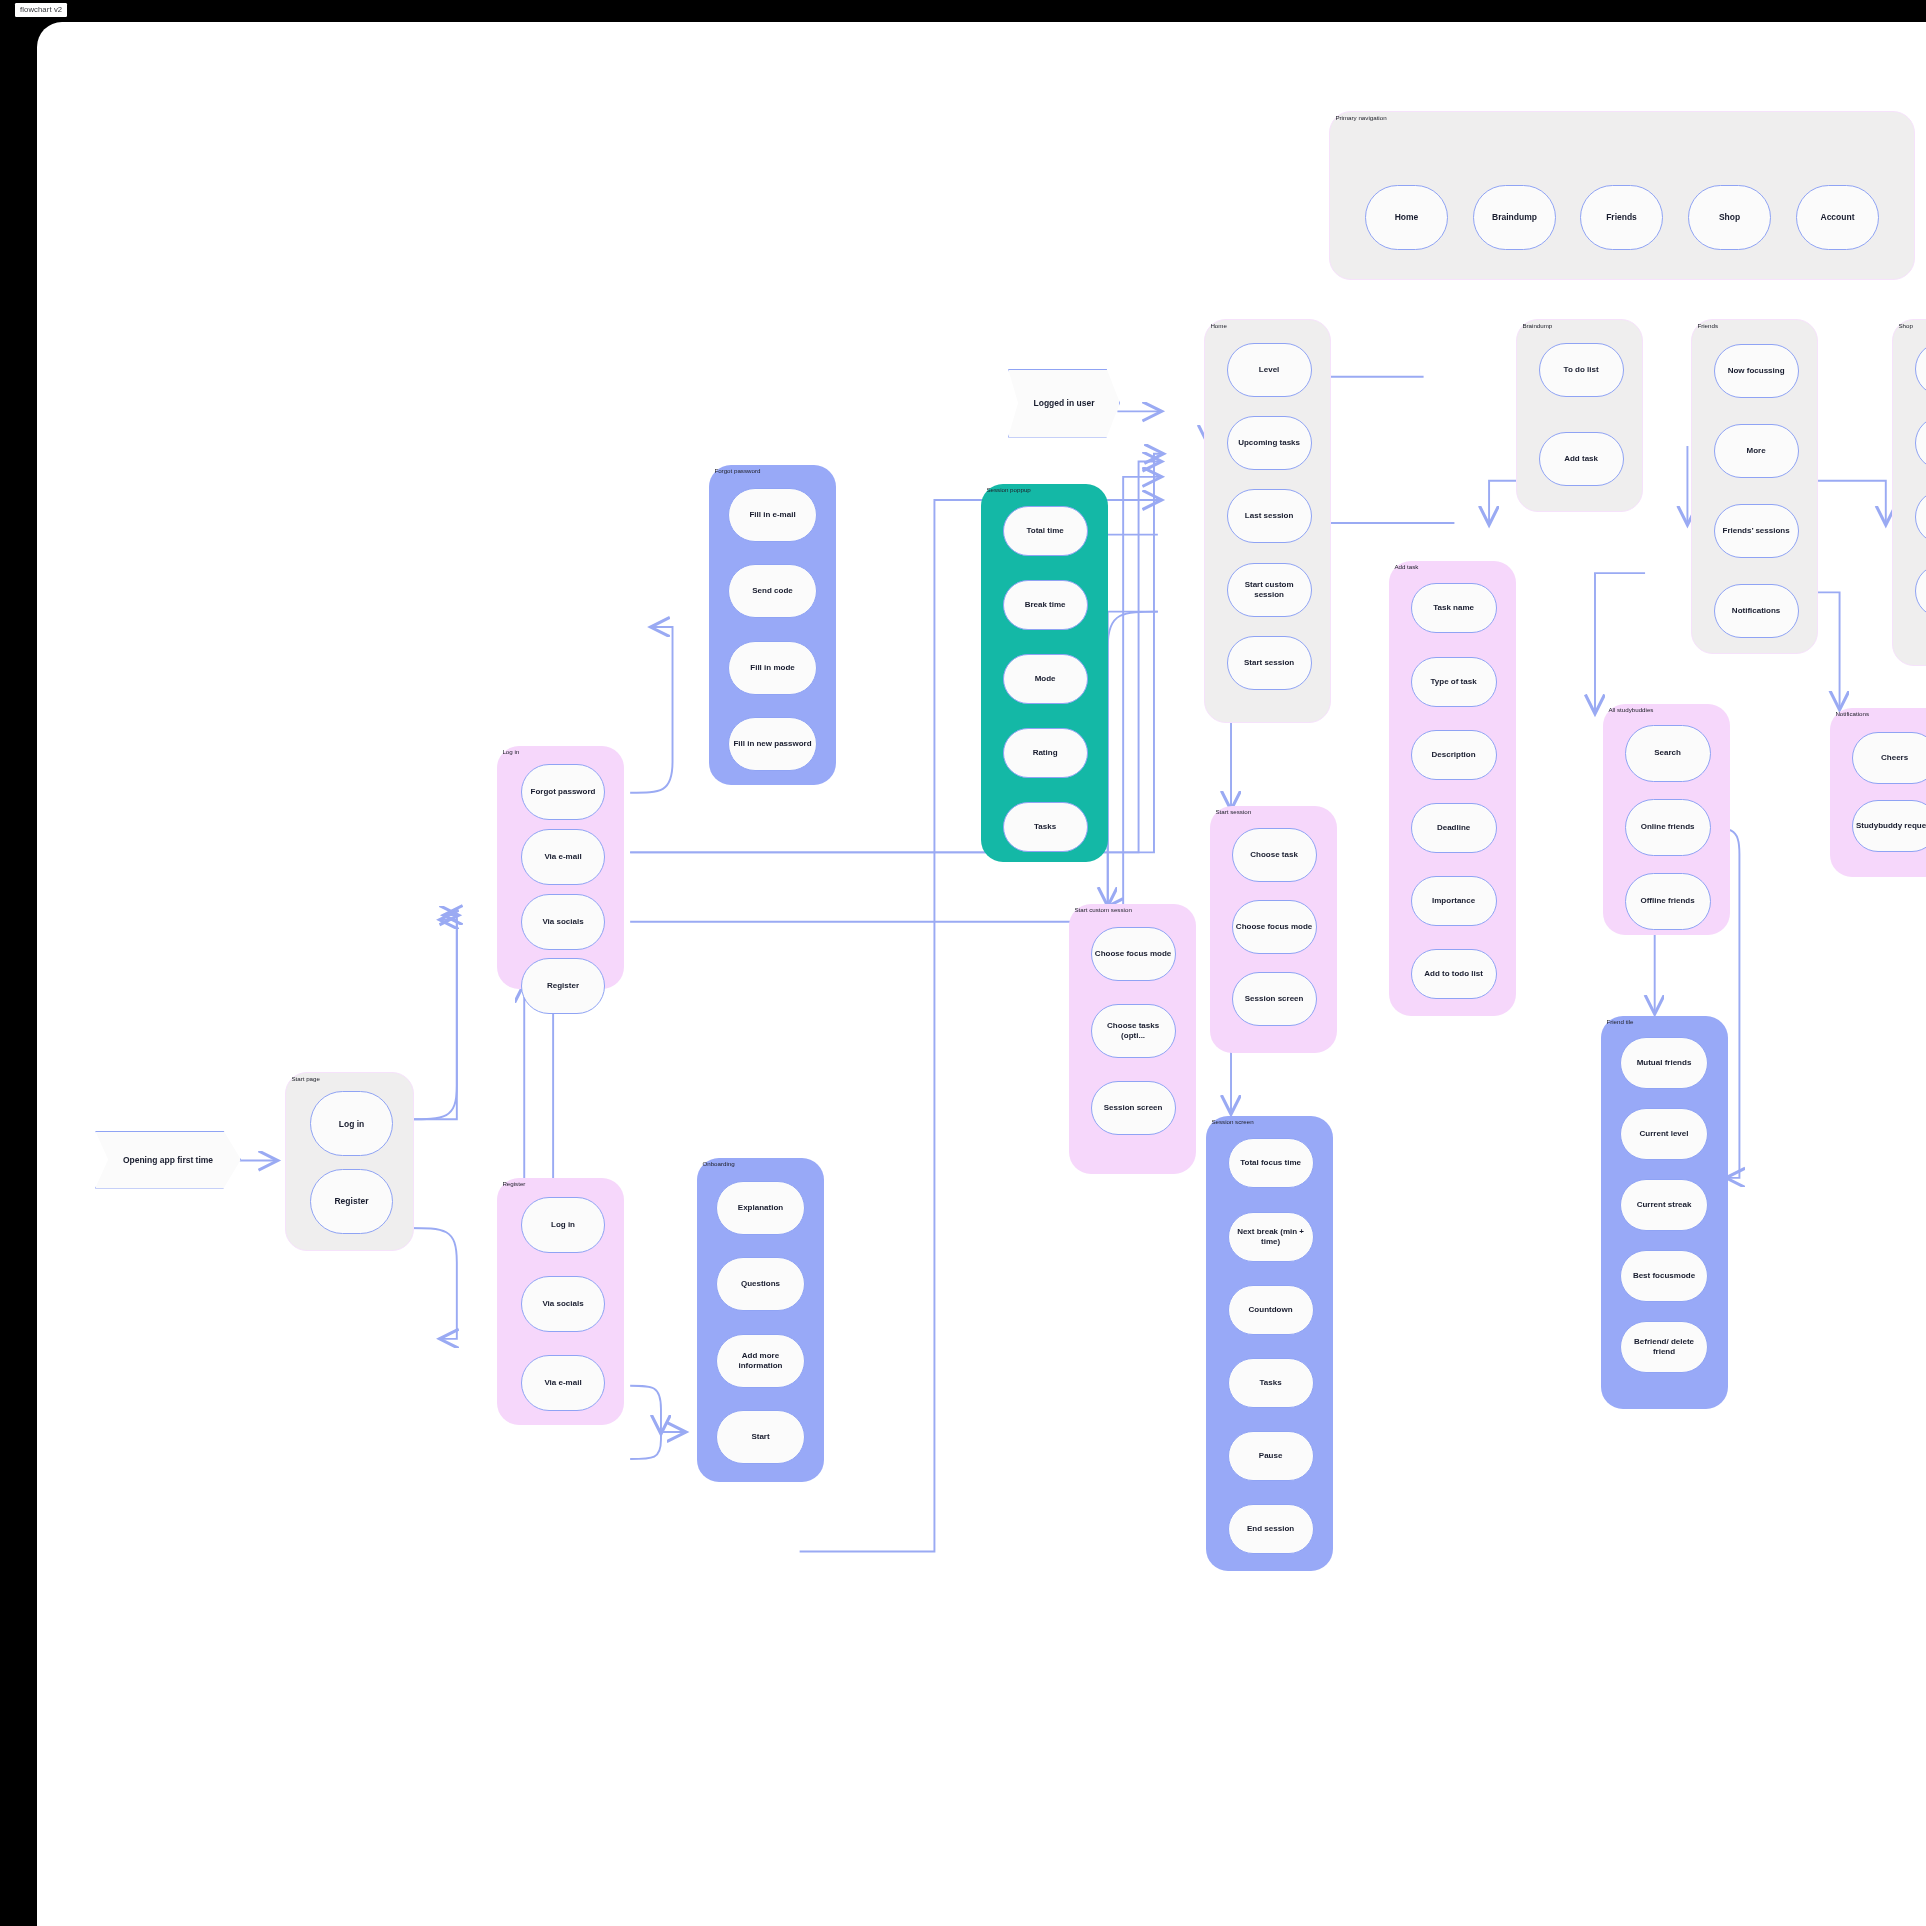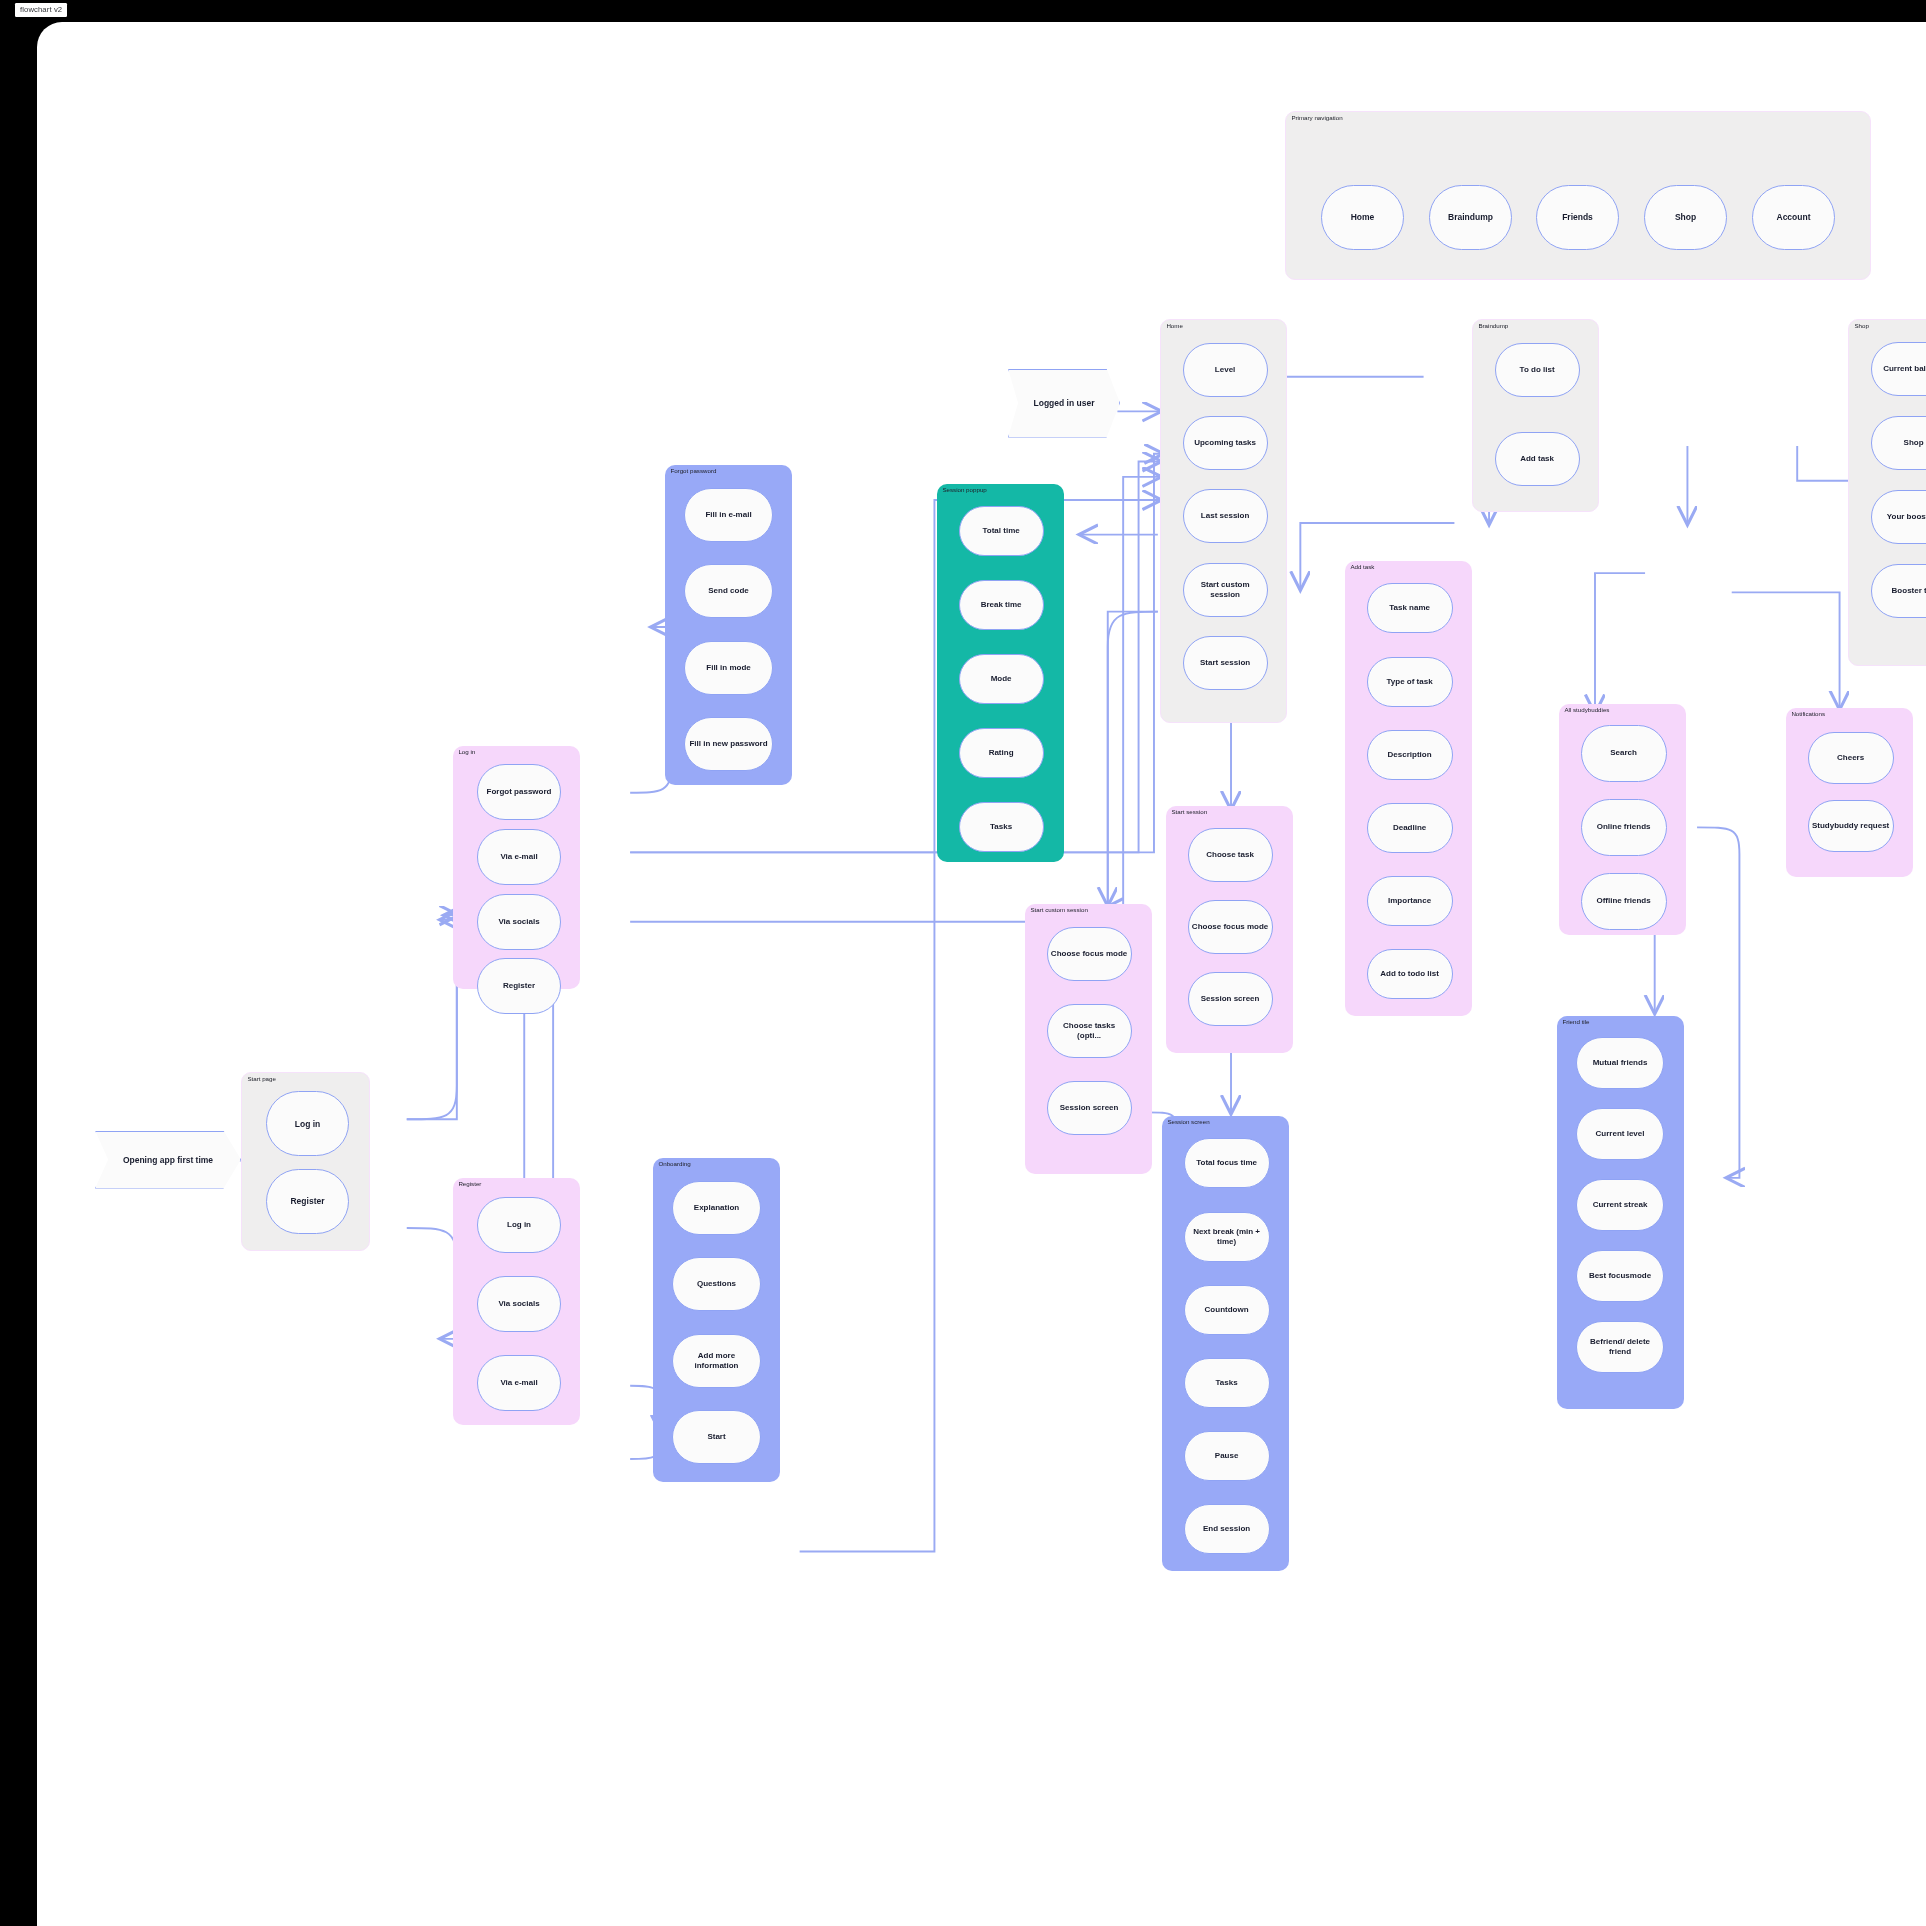--- a/index.html
+++ b/index.html
@@ -22,22 +22,23 @@
     width:2804px; height:1992px;
     background:#ffffff;
     border-radius:25px;
     overflow:hidden;
   }
   #svg-layer{position:absolute;left:0;top:0;width:2804px;height:1992px;pointer-events:none;}
 
   
   .group{
     position:absolute;
-    border-radius:10px;
+    border-radius:22px;
     box-sizing:border-box;
+    margin-left:44px;
   }
   .group > .group-label{
     position:absolute;
     left:5.4px; top:3.1px;
     font-size:6.2px;
     color:#20222b;
     white-space:nowrap;
     line-height:1.1;
   }
   .g-grey{ background:#efeeee; border:0.8px solid #f6e2fb; }
@@ -384,20 +385,35 @@
       <span>Deadline</span>
       </div>
     <div class="node sm" style="left:21.6px;top:315px;width:86px;height:50px;">
       <span>Importance</span>
       </div>
     <div class="node sm" style="left:21.6px;top:388px;width:86px;height:50px;">
       <span>Add to todo list</span>
       </div>
   </div>
 
+  <div class="group g-grey" style="left:1610px; top:297px; width:127px; height:335px;">
+    <div class="group-label">Friends</div>
+    <div class="node sm" style="left:21.6px;top:24px;width:85px;height:54px;">
+      <span>Now focussing</span>
+      </div>
+    <div class="node sm" style="left:21.6px;top:104px;width:85px;height:54px;">
+      <span>More</span>
+      </div>
+    <div class="node sm" style="left:21.6px;top:184px;width:85px;height:54px;">
+      <span>Friends’ sessions</span>
+      </div>
+    <div class="node sm" style="left:21.6px;top:264px;width:85px;height:54px;">
+      <span>Notifications</span>
+      </div>
+  </div>
 
   <div class="group g-pink" style="left:1522px; top:682px; width:127px; height:231px;padding-left:40px;">
     <div class="group-label">All studybuddies</div>
     <div class="node sm" style="left:21.6px;top:21px;width:86px;height:57px;">
       <span>Search</span>
       </div>
     <div class="node sm" style="left:21.6px;top:95px;width:86px;height:57px;">
       <span>Online friends</span>
       </div>
     <div class="node sm" style="left:21.6px;top:169px;width:86px;height:57px;">

